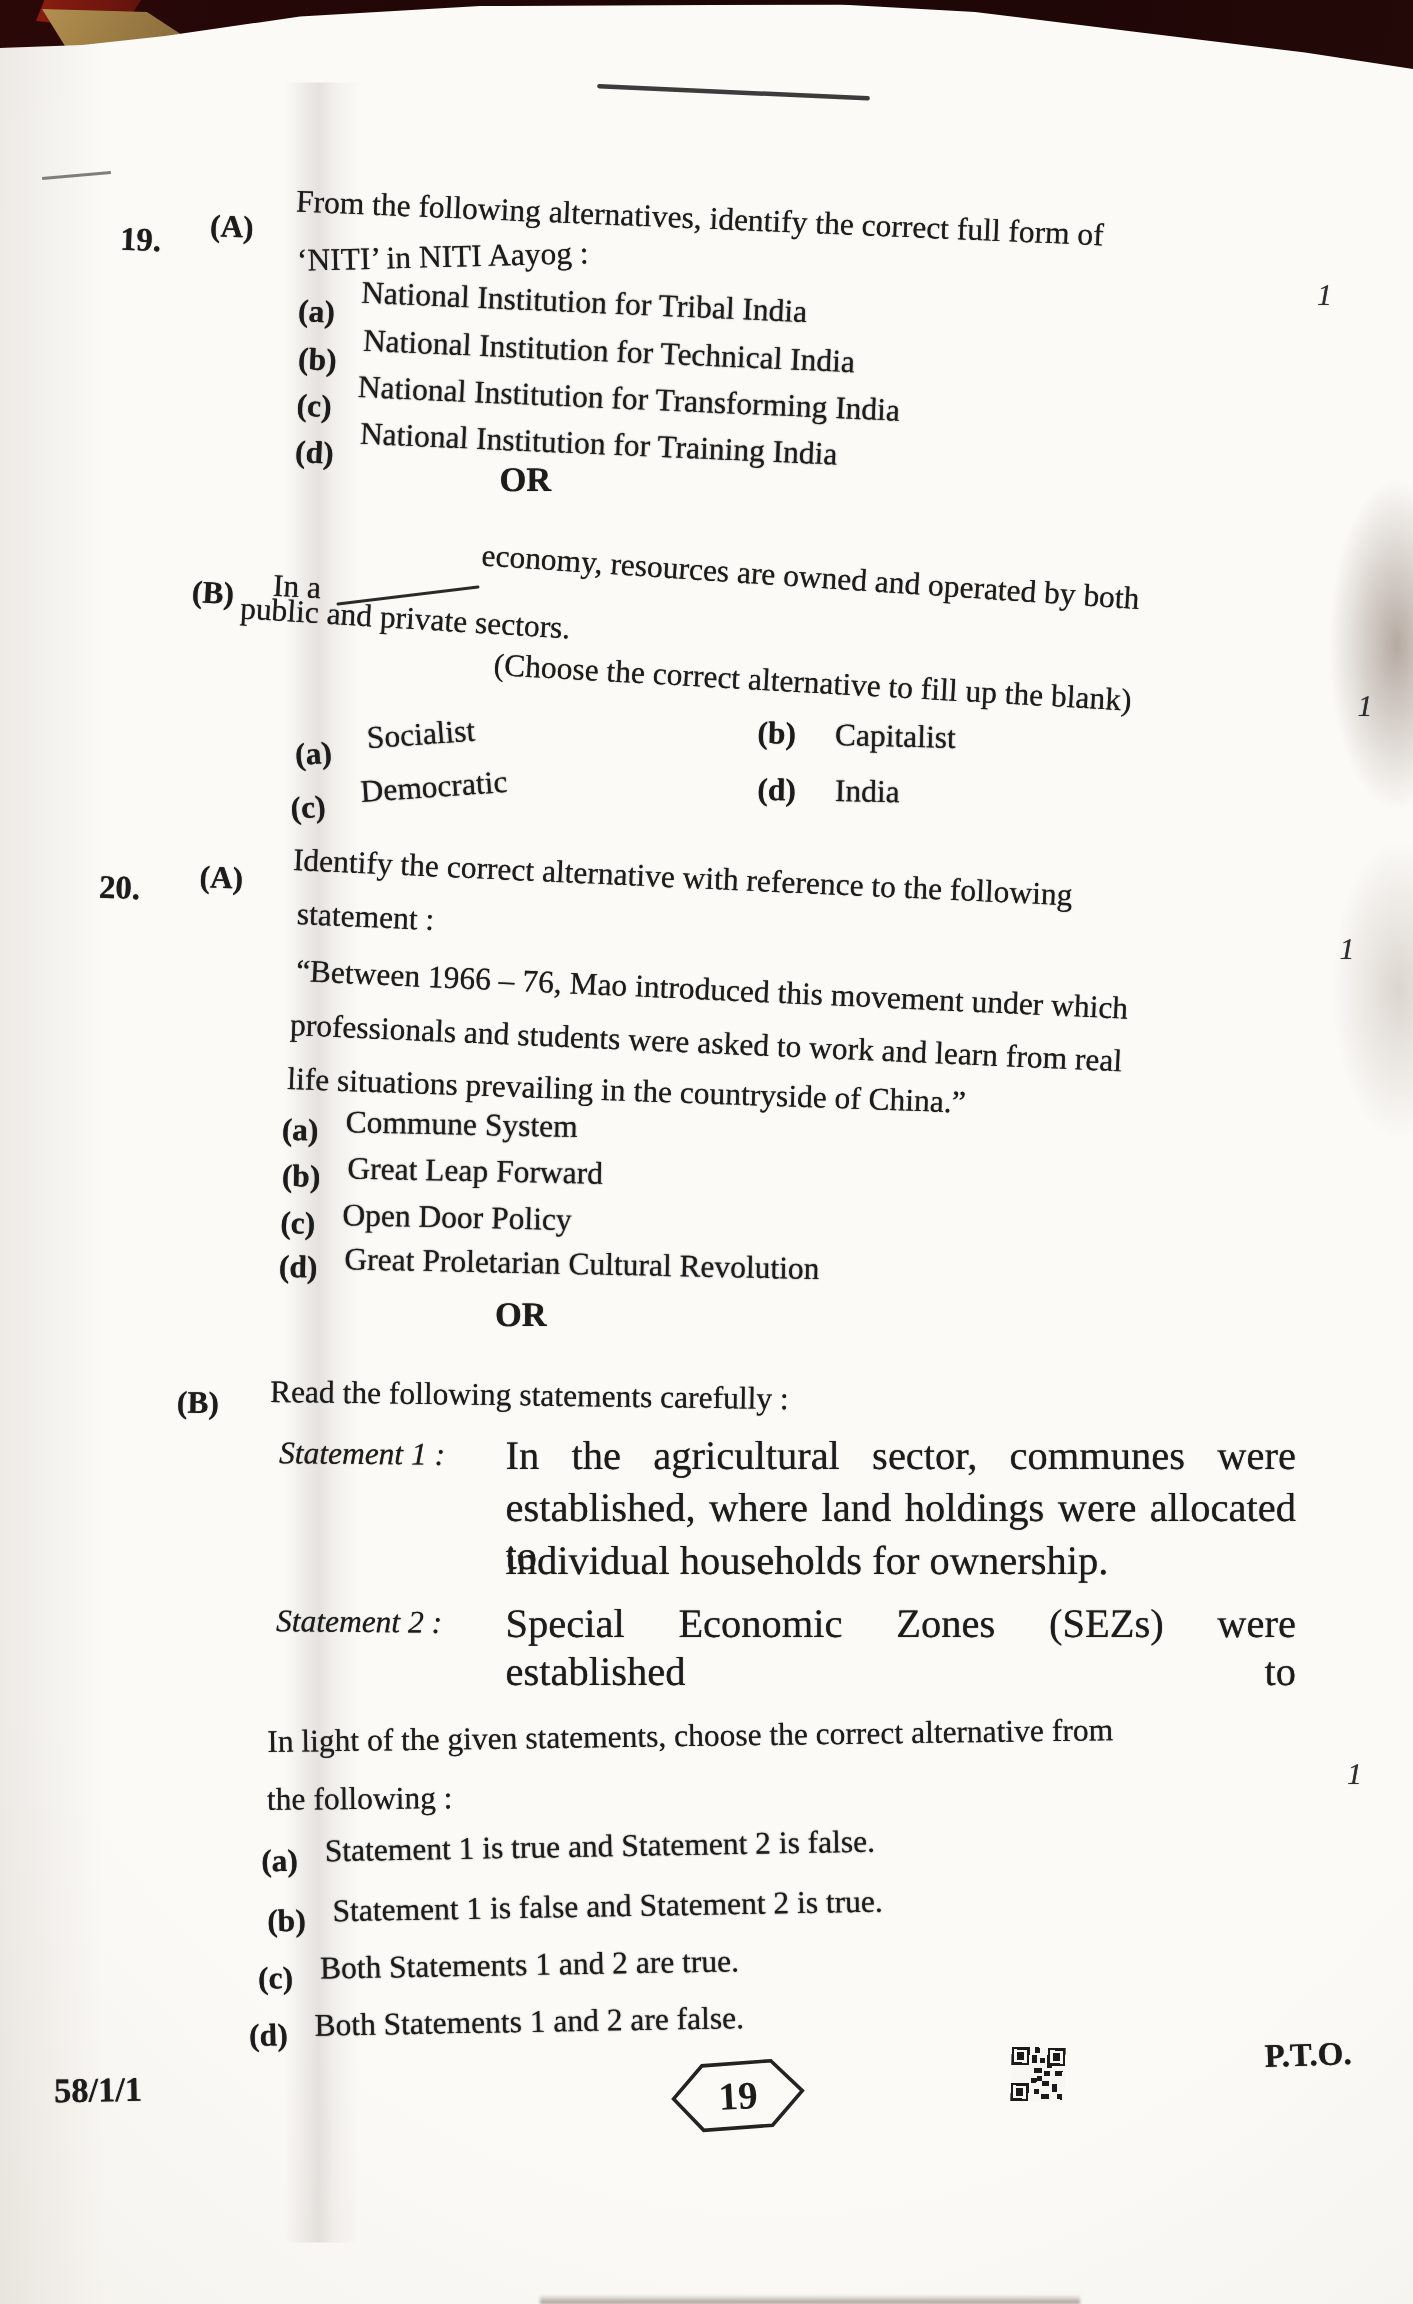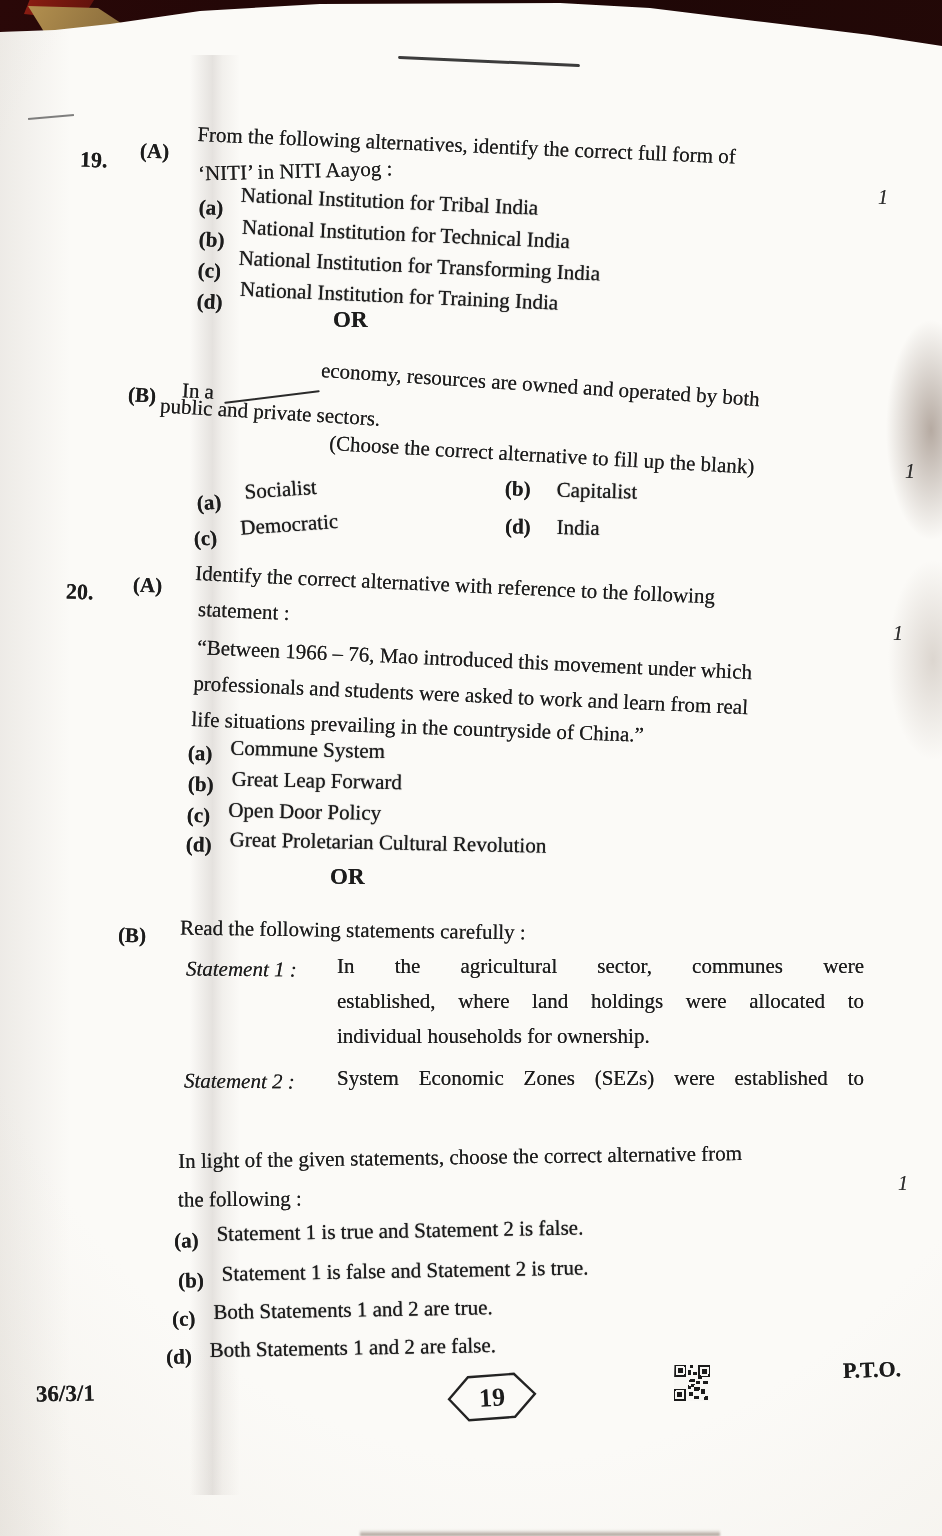--- a/index.html
+++ b/index.html
@@ -9,21 +9,21 @@
   .patch{position:absolute;}
   .paper{position:absolute;inset:0;
          background:radial-gradient(120% 100% at 55% 40%, #fbfaf7 55%, #f2efe9 85%, #e9e5de 100%);
          clip-path:polygon(0px 32px,55px 30px,110px 24px,200px 11px,320px 4px,560px 3px,650px 8px,755px 21px,870px 35px,942px 46px,942px 1536px,0px 1536px);}
   .t{position:absolute;white-space:nowrap;font-size:21px;line-height:1.25;
      text-shadow:0 0 .6px rgba(25,25,25,.85);}
   .b{font-weight:bold;}
   .it{font-style:italic;}
   .opt .letter{font-weight:bold;display:inline-block;margin-right:17px;position:relative;}
   .opt .otext{text-shadow:0 0 .9px rgba(25,25,25,.9);}
-  .jline{position:absolute;width:527px;font-size:21px;line-height:1.2;white-space:normal;
+  .jline{position:absolute;width:527px;font-size:27px;line-height:1.2;white-space:normal;
          text-align:justify;text-shadow:0 0 .6px rgba(25,25,25,.85);}
   .jlast{text-align-last:justify;}
   .marks{position:absolute;font-style:italic;font-size:20px;color:#2f2f2f;
          text-shadow:0 0 .5px rgba(40,40,40,.8);}
   .deco{position:absolute;pointer-events:none;}
 </style>
 </head>
 <body>
 
 <div class="scene">
@@ -109,40 +109,40 @@
 
     <div class="t b" style="left:118px;top:922px;transform:rotate(1deg);">(B)</div>
     <div class="t" style="left:180px;top:917px;transform:rotate(.8deg);">Read the following statements carefully :</div>
 
     <div class="t it" style="left:186px;top:956px;transform:rotate(.5deg);">Statement 1 :</div>
     <div class="jline jlast" style="left:337px;top:954px;">In the agricultural sector, communes were</div>
     <div class="jline jlast" style="left:337px;top:989px;">established, where land holdings were allocated to</div>
     <div class="jline" style="left:337px;top:1024px;">individual households for ownership.</div>
 
     <div class="t it" style="left:184px;top:1068px;transform:rotate(.5deg);">Statement 2 :</div>
-    <div class="jline jlast" style="left:337px;top:1066px;">System Economic Zones (SEZs) were established to</div>
+    <div class="jline jlast" style="left:337px;top:1066px;">Special Economic Zones (SEZs) were established to</div>
 
     <div class="t" style="left:178px;top:1148px;transform:rotate(-.8deg);transform-origin:left top;">In light of the given statements, choose the correct alternative from</div>
     <div class="t" style="left:178px;top:1186px;transform:rotate(-.5deg);">the following :</div>
 
     <div class="t opt" style="left:174px;top:1218px;transform:rotate(-1deg);">
       <span class="letter" style="top:6px;margin-right:18px;">(a)</span><span class="otext">Statement 1 is true and Statement 2 is false.</span>
     </div>
     <div class="t opt" style="left:178px;top:1258px;transform:rotate(-1deg);">
       <span class="letter" style="top:6px;margin-right:18px;">(b)</span><span class="otext">Statement 1 is false and Statement 2 is true.</span>
     </div>
     <div class="t opt" style="left:172px;top:1297px;transform:rotate(-1deg);">
       <span class="letter" style="top:6px;margin-right:18px;">(c)</span><span class="otext">Both Statements 1 and 2 are true.</span>
     </div>
     <div class="t opt" style="left:166px;top:1335px;transform:rotate(-1deg);">
       <span class="letter" style="top:6px;margin-right:18px;">(d)</span><span class="otext">Both Statements 1 and 2 are false.</span>
     </div>
     <div class="marks" style="left:898px;top:1172px;">1</div>
 
-    <div class="t b" style="left:36px;top:1380px;font-size:23px;transform:rotate(-1deg);">36/3/1</div>
+    <div class="t b" style="left:36px;top:1380px;font-size:23px;transform:rotate(-1deg);">58/1/1</div>
 
     <svg class="deco" style="left:446px;top:1370px;transform:rotate(-3deg);" width="92" height="54" viewBox="0 0 92 54">
       <polygon points="3,27 23,6 69,5 89,26 68,48 22,49" fill="none" stroke="#232323" stroke-width="2.4"></polygon>
       <text x="46" y="36" text-anchor="middle" font-size="26" font-weight="bold" font-family="Liberation Serif, serif" fill="#1c1c1c">19</text>
     </svg>
 
     <svg class="deco" style="left:674px;top:1364px;transform:rotate(1.5deg);" width="36" height="38" viewBox="0 0 21 21" shape-rendering="crispEdges">
       <rect x="0" y="0" width="21" height="21" fill="#f8f7f4"></rect>
       <g fill="#1a1a1a">
         <rect x="0" y="0" width="7" height="7"></rect>

